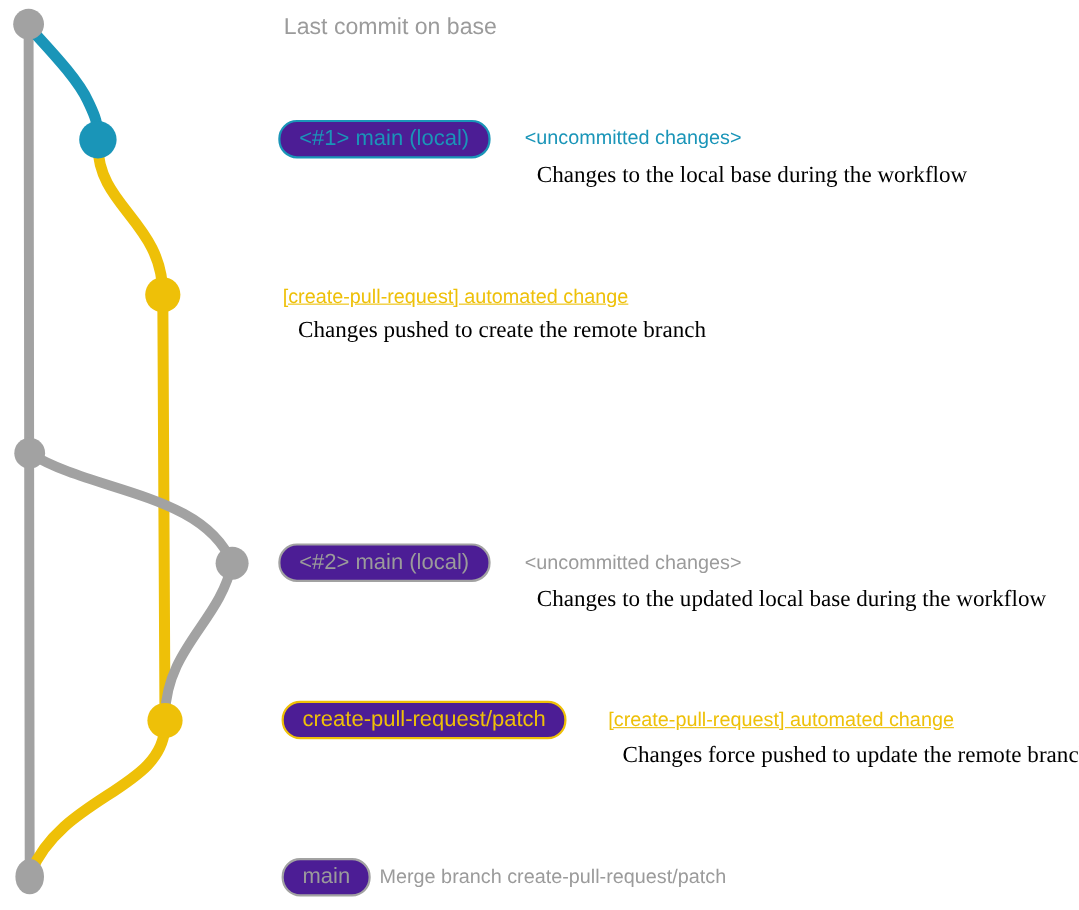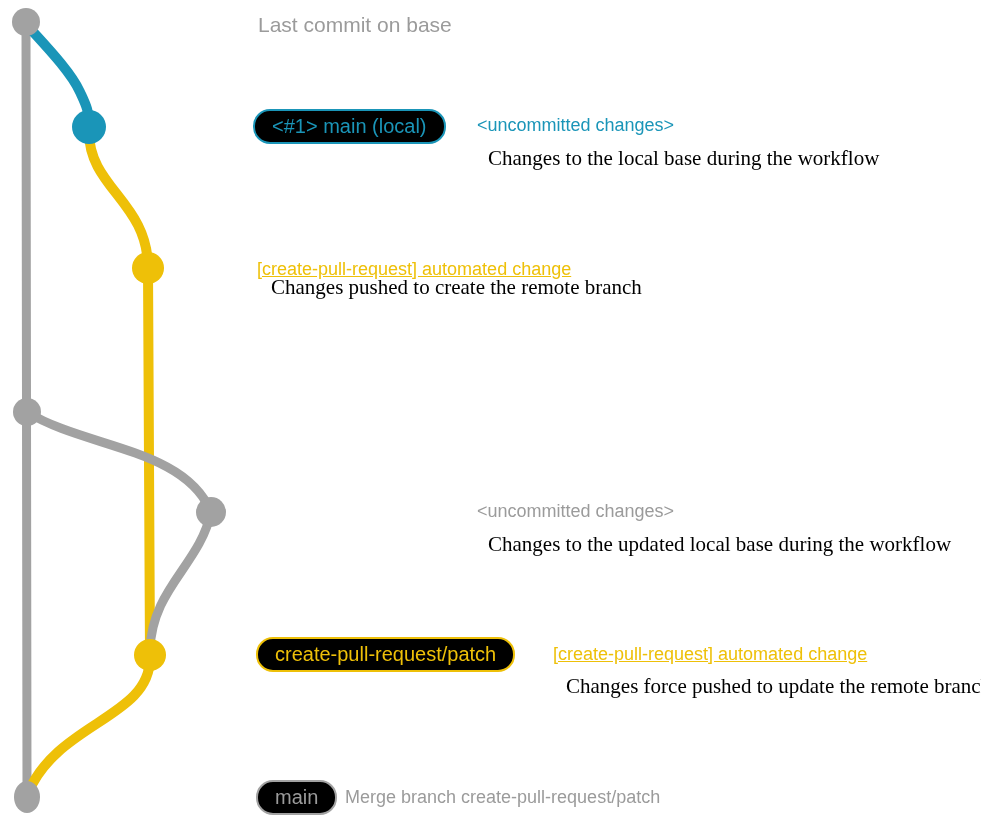--- a/index.html
+++ b/index.html
@@ -44,21 +44,21 @@
   }
 
   .branch-box {
     display: inline-block;
     font-size: 20px;
     line-height: 31px;
     height: 31px;
     padding: 0 17px;
     border: 2px solid;
     border-radius: 17px;
-    background: #000000;
+    background: #4c1d95;
   }
   .branch-box.blue   { color: var(--blue);      border-color: var(--blue); }
   .branch-box.gray   { color: var(--gray-text); border-color: var(--gray-line); }
   .branch-box.yellow { color: var(--yellow);    border-color: var(--yellow); }
 </style>
 </head>
 <body>
 
 <div class="canvas" style="--gray-line: #a2a2a2; --gray-text: #9b9b9b; --blue: #1a95b8; --yellow: #eec008; --desc: #000000;">
 
@@ -87,23 +87,24 @@
     <ellipse cx="27" cy="797" rx="13" ry="16" fill="#a2a2a2"></ellipse>
   </svg>
 
   <div class="abs annotation" style="left:258px; top:12px;">Last commit on base</div>
 
   <span class="abs branch-box blue" style="left:253px; top:109px;">&lt;#1&gt; main (local)</span>
   <div class="abs heading blue" style="left:477px; top:112px;">&lt;uncommitted changes&gt;</div>
   <div class="abs desc" style="left:488px; top:146px;">Changes to the local base during the workflow</div>
 
   <div class="abs heading yellow" style="left:257px; top:256px;">[create-pull-request] automated change</div>
-  <div class="abs desc" style="left:271px; top:275px;">Changes pushed to create the remote branch</div>
+  <div class="abs desc" style="left:271px; top:287px;">Changes pushed to create the remote branch</div>
 
 
+  <span class="abs branch-box gray" style="left:253px; top:494px;">&lt;#2&gt; main (local)</span>
   <div class="abs heading gray" style="left:477px; top:498px;">&lt;uncommitted changes&gt;</div>
   <div class="abs desc" style="left:488px; top:532px;">Changes to the updated local base during the workflow</div>
 
   <span class="abs branch-box yellow" style="left:256px; top:637px;">create-pull-request/patch</span>
   <div class="abs heading yellow" style="left:553px; top:641px;">[create-pull-request] automated change</div>
   <div class="abs desc" style="left:566px; top:674px;">Changes force pushed to update the remote branch</div>
 
   <span class="abs branch-box gray" style="left:256px; top:780px;">main</span>
   <div class="abs heading gray" style="left:345px; top:784px;">Merge branch create-pull-request/patch</div>
 

